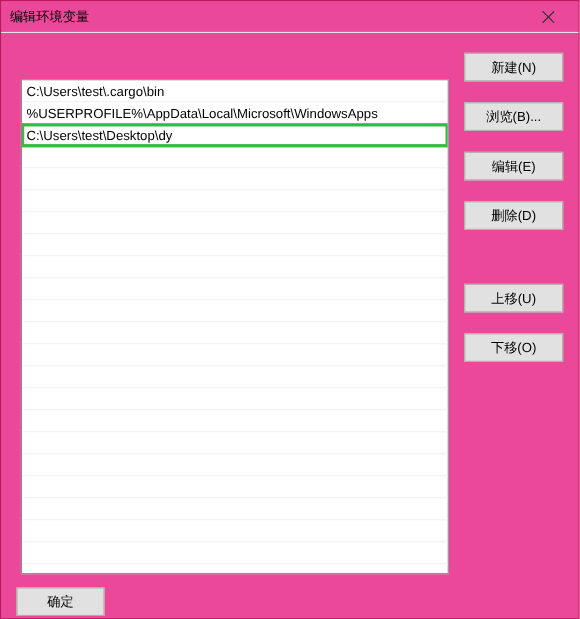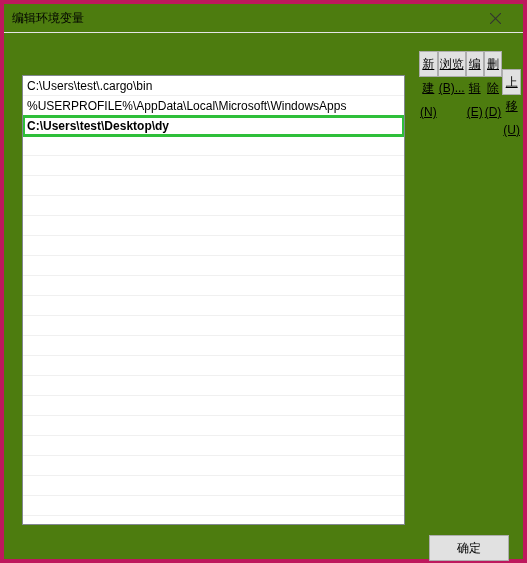--- a/index.html
+++ b/index.html
@@ -8,22 +8,22 @@
     font-family: "Microsoft YaHei", "Segoe UI", Tahoma, sans-serif;
     font-size: 12px;
     background: #fff;
     width: 527px;
     height: 563px;
     overflow: hidden;
   }
   .window {
     width: 527px;
     height: 563px;
-    border: 4px solid #be185d;
-    background: #4d7c0f;
+    border: 1px solid #be185d;
+    background: #ec4899;
     display: flex;
     flex-direction: column;
   }
   .titlebar {
     height: 30px;
     display: flex;
     align-items: center;
     padding: 0 8px;
     border-bottom: 1px solid #e5e5e5;
   }
@@ -61,47 +61,44 @@
     border-bottom: 1px solid #f0f0f0;
     white-space: nowrap;
     overflow: hidden;
     color: #000;
   }
   .list-row.highlighted {
     outline: 3px solid #2fbf3a;
     outline-offset: -2px;
     position: relative;
     z-index: 2;
-    font-weight: bold;
   }
   .list-row.empty {
     color: transparent;
   }
   .sidebuttons {
     width: 90px;
     display: flex;
-    flex-direction: row;
-    text-decoration: underline;
+    flex-direction: column;
   }
   .btn {
     height: 26px;
     border: 1px solid #adadad;
     background: #e1e1e1;
     text-align: center;
     line-height: 24px;
     font-size: 12px;
     color: #000;
     cursor: default;
     margin-bottom: 19px;
   }
-  .gap-large { margin-top: 18px; }
+  .gap-large { margin-top: 30px; }
   .footer {
     height: 50px;
     display: flex;
-    justify-content: flex-end;
     align-items: center;
     padding: 0 14px;
     gap: 0;
   }
   .footer .btn {
     width: 80px;
     margin-bottom: 0;
   }
 </style>
 </head>
@@ -145,20 +142,21 @@
         <div class="list-row empty">&nbsp;</div>
         <div class="list-row empty">&nbsp;</div>
       </div>
 
     <div class="sidebuttons">
       <div class="btn">新建(N)</div>
       <div class="btn">浏览(B)...</div>
       <div class="btn">编辑(E)</div>
       <div class="btn">删除(D)</div>
       <div class="btn gap-large">上移(U)</div>
+      <div class="btn">下移(O)</div>
     </div>
 
   </div>
 
   <div class="footer">
     <div class="btn">确定</div>
   </div>
 
 </div>
 

